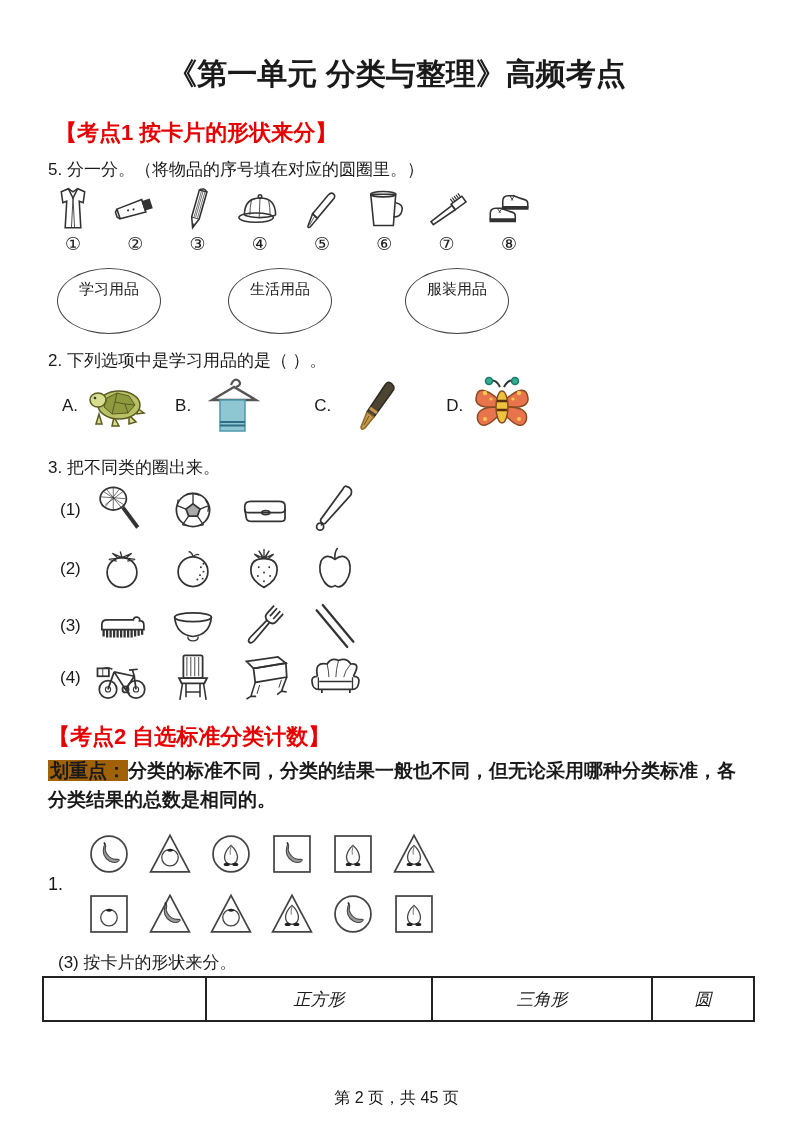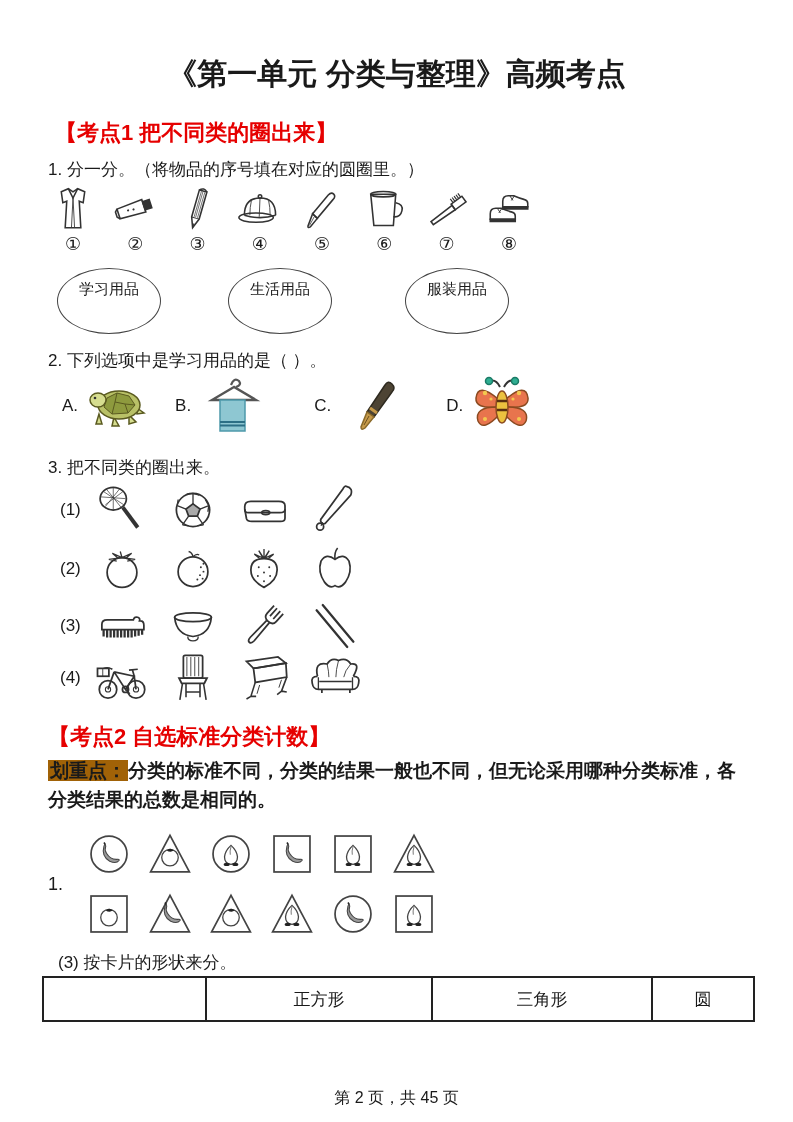--- a/index.html
+++ b/index.html
@@ -30,21 +30,21 @@
   .q3row .rlabel{width:34px;font-size:17px;}
   .q3row svg{width:56px;height:56px;margin-right:15px;}
   #q3r0{top:474px;} #q3r1{top:533px;} #q3r2{top:590px;} #q3r3{top:642px;}
   #keypoint{left:48px;top:749px;width:704px;font-size:19px;font-weight:bold;line-height:1.5;}
   .hl{background:#a16207;padding:0 2px;}
   #cardnum{left:48px;top:866px;font-size:18px;}
   #cards{left:86px;top:823px;display:grid;grid-template-columns:repeat(6,46px);column-gap:15px;row-gap:14px;}
   .card{width:46px;height:46px;}
   #sub1{left:58px;top:943px;}
   #tbl{left:42px;top:968px;border-collapse:collapse;font-size:17px;table-layout:fixed;}
-  #tbl td{border:2px solid #222;text-align:center;height:42px;padding:0;}
+  #tbl td{border:2px solid #222;text-align:center;height:42px;padding:0;font-style:italic;}
   #footer{left:0;right:0;top:1080px;text-align:center;font-size:16px;}
   .hidden-defs{position:absolute;width:0;height:0;overflow:hidden;}
 </style>
 </head>
 <body>
 
 <svg class="hidden-defs" aria-hidden="true">
   <defs>
     <symbol id="i-coat-icon" viewBox="0 0 64 64">
         <g fill="none" stroke="#333" stroke-width="2">
@@ -312,23 +312,23 @@
       <ellipse cx="26" cy="46.5" rx="4.2" ry="2.3" fill="#222"></ellipse>
         <ellipse cx="38" cy="46.5" rx="4.2" ry="2.3" fill="#222"></ellipse>
     </symbol>
   </defs>
 </svg>
 
 <div class="page">
 
   <div class="abs" id="title">《第一单元 分类与整理》高频考点</div>
 
-  <div class="abs red-head" id="red1">【考点1 把不同类的圈出来】</div>
-
-  <div class="abs qtext" id="q1t">1. 分一分。（将物品的序号填在对应的圆圈里。）</div>
+  <div class="abs red-head" id="red1">【考点1 按卡片的形状来分】</div>
+
+  <div class="abs qtext" id="q1t">5. 分一分。（将物品的序号填在对应的圆圈里。）</div>
 
   <div class="abs" id="items">
     <div class="item">
       <svg viewBox="0 0 64 64">
           <use href="#i-coat-icon"></use>
         </svg>
       <span class="inum">①</span>
     </div>
     <div class="item">
       <svg viewBox="0 0 64 64">

